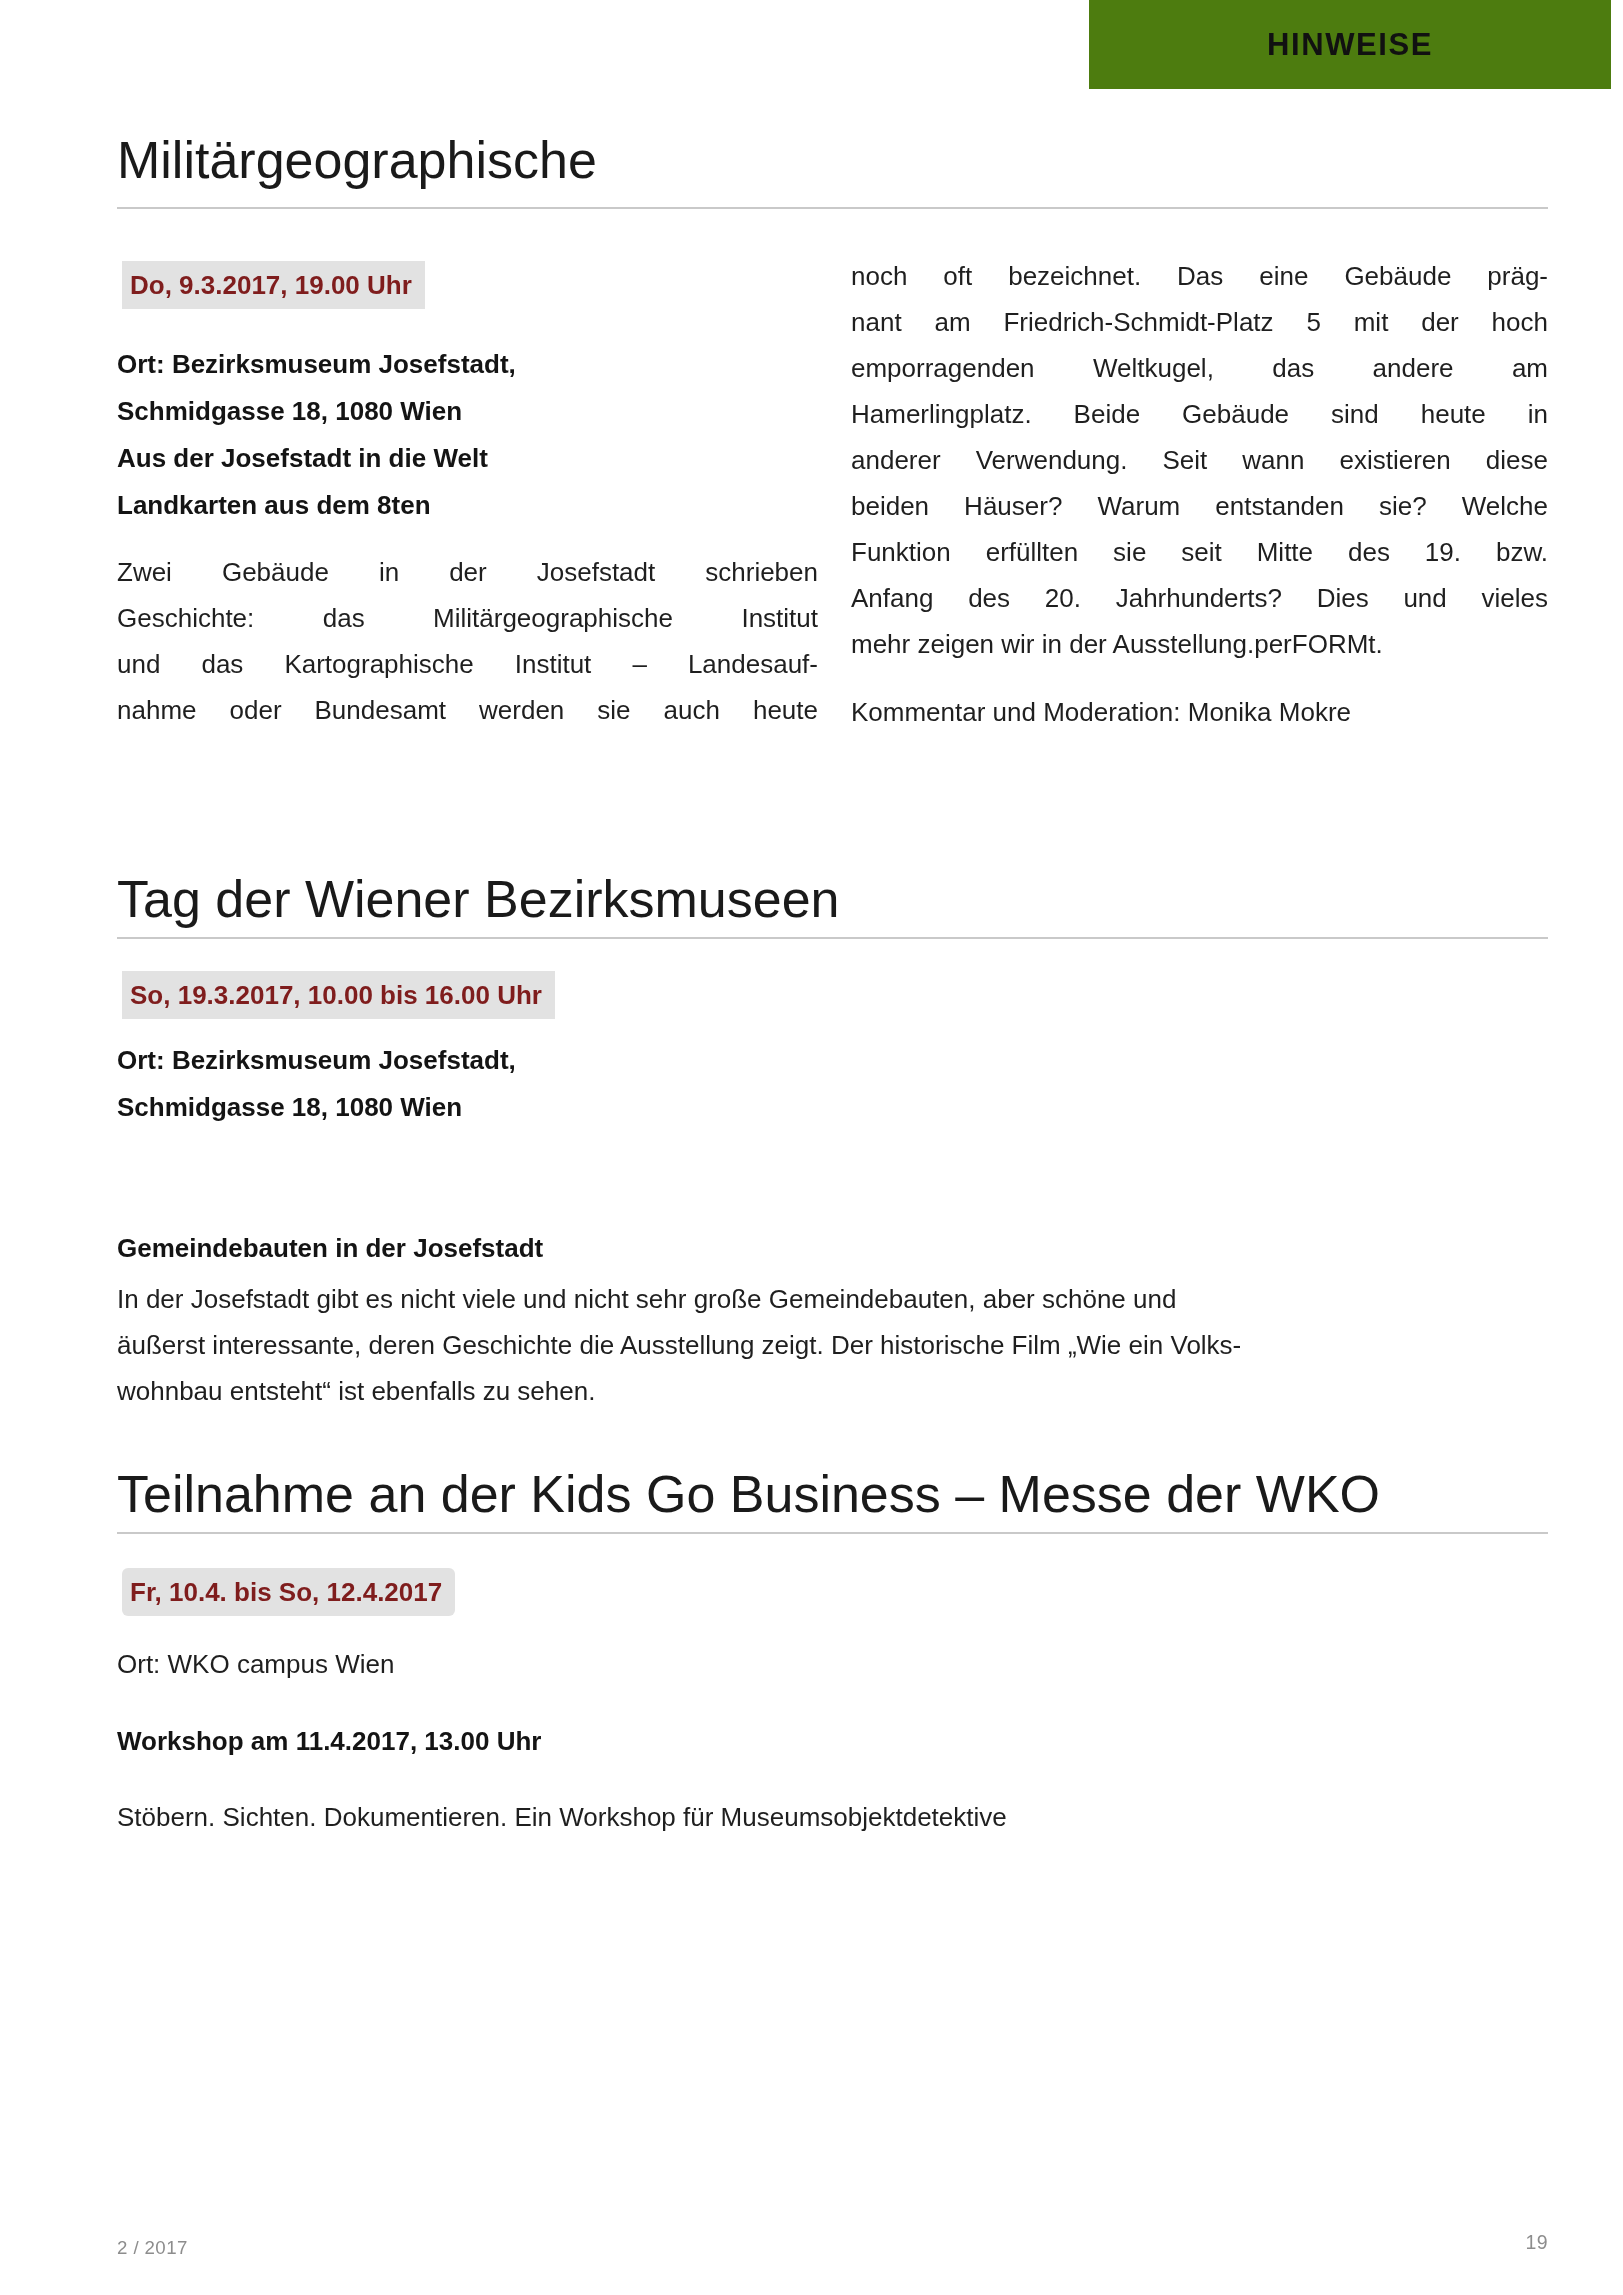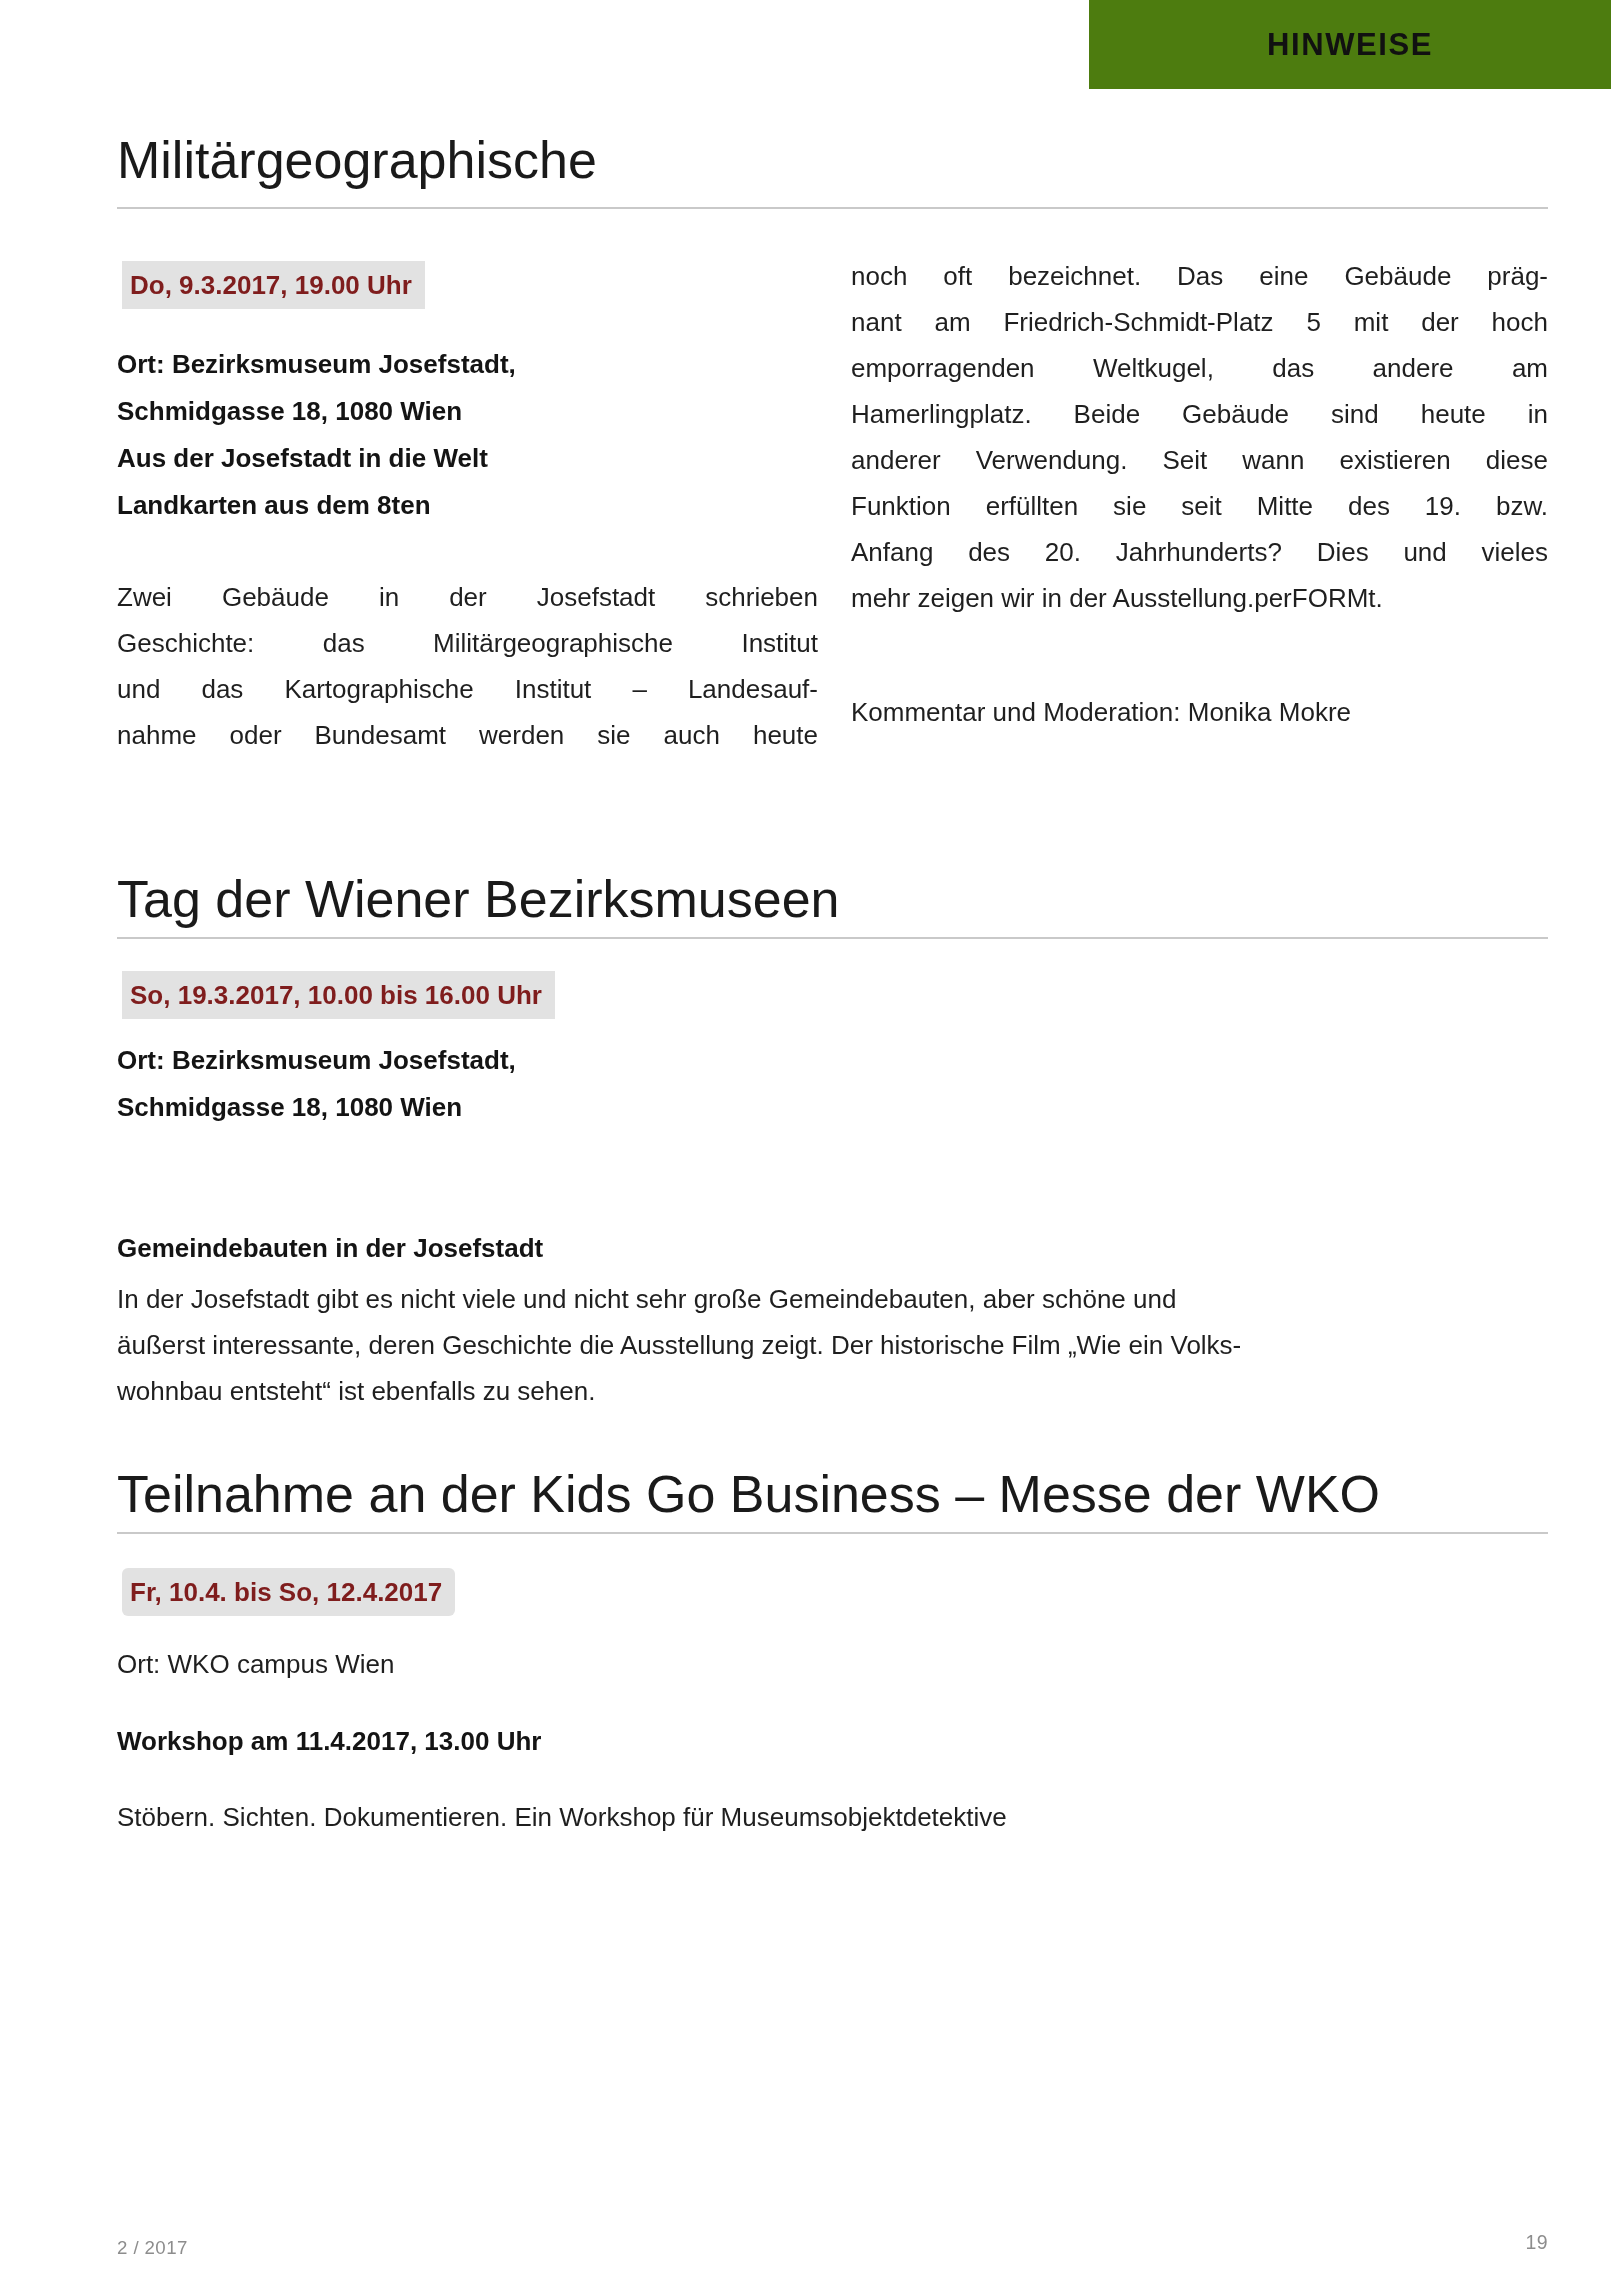--- a/index.html
+++ b/index.html
@@ -71,33 +71,34 @@
 
   <div class="abs date-badge" style="top:261px;">Do, 9.3.2017, 19.00 Uhr</div>
 
   <div class="abs col-left txt bold venue-block" style="top:341px;">
     <div>Ort: Bezirksmuseum Josefstadt,</div>
     <div>Schmidgasse 18, 1080 Wien</div>
     <div>Aus der Josefstadt in die Welt</div>
     <div>Landkarten aus dem 8ten</div>
   </div>
 
-  <div class="abs col-left txt" style="top:574px;">
+  <div class="abs col-left txt" style="top:549px;">
     <div class="jline">Zwei Gebäude in der Josefstadt schrieben</div>
     <div class="jline">Geschichte: das Militärgeographische Institut</div>
     <div class="jline">und das Kartographische Institut – Landesauf-</div>
     <div class="jline">nahme oder Bundesamt werden sie auch heute</div>
   </div>
 
   <div class="abs col-right txt" style="top:253px;">
     <div class="jline">noch oft bezeichnet. Das eine Gebäude präg-</div>
     <div class="jline">nant am Friedrich-Schmidt-Platz 5 mit der hoch</div>
     <div class="jline">emporragenden Weltkugel, das andere am</div>
     <div class="jline">Hamerlingplatz. Beide Gebäude sind heute in</div>
     <div class="jline">anderer Verwendung. Seit wann existieren diese</div>
+    <div class="jline">beiden Häuser? Warum entstanden sie? Welche</div>
     <div class="jline">Funktion erfüllten sie seit Mitte des 19. bzw.</div>
     <div class="jline">Anfang des 20. Jahrhunderts? Dies und vieles</div>
     <div class="jline lastline">mehr zeigen wir in der Ausstellung.perFORMt.</div>
   </div>
 
   <div class="abs col-right txt" style="top:689px;">Kommentar und Moderation: Monika Mokre</div>
 
   <div class="abs section-title" style="top:869px;">Tag der Wiener Bezirksmuseen</div>
   <div class="abs rule" style="top:937px;"></div>
 

